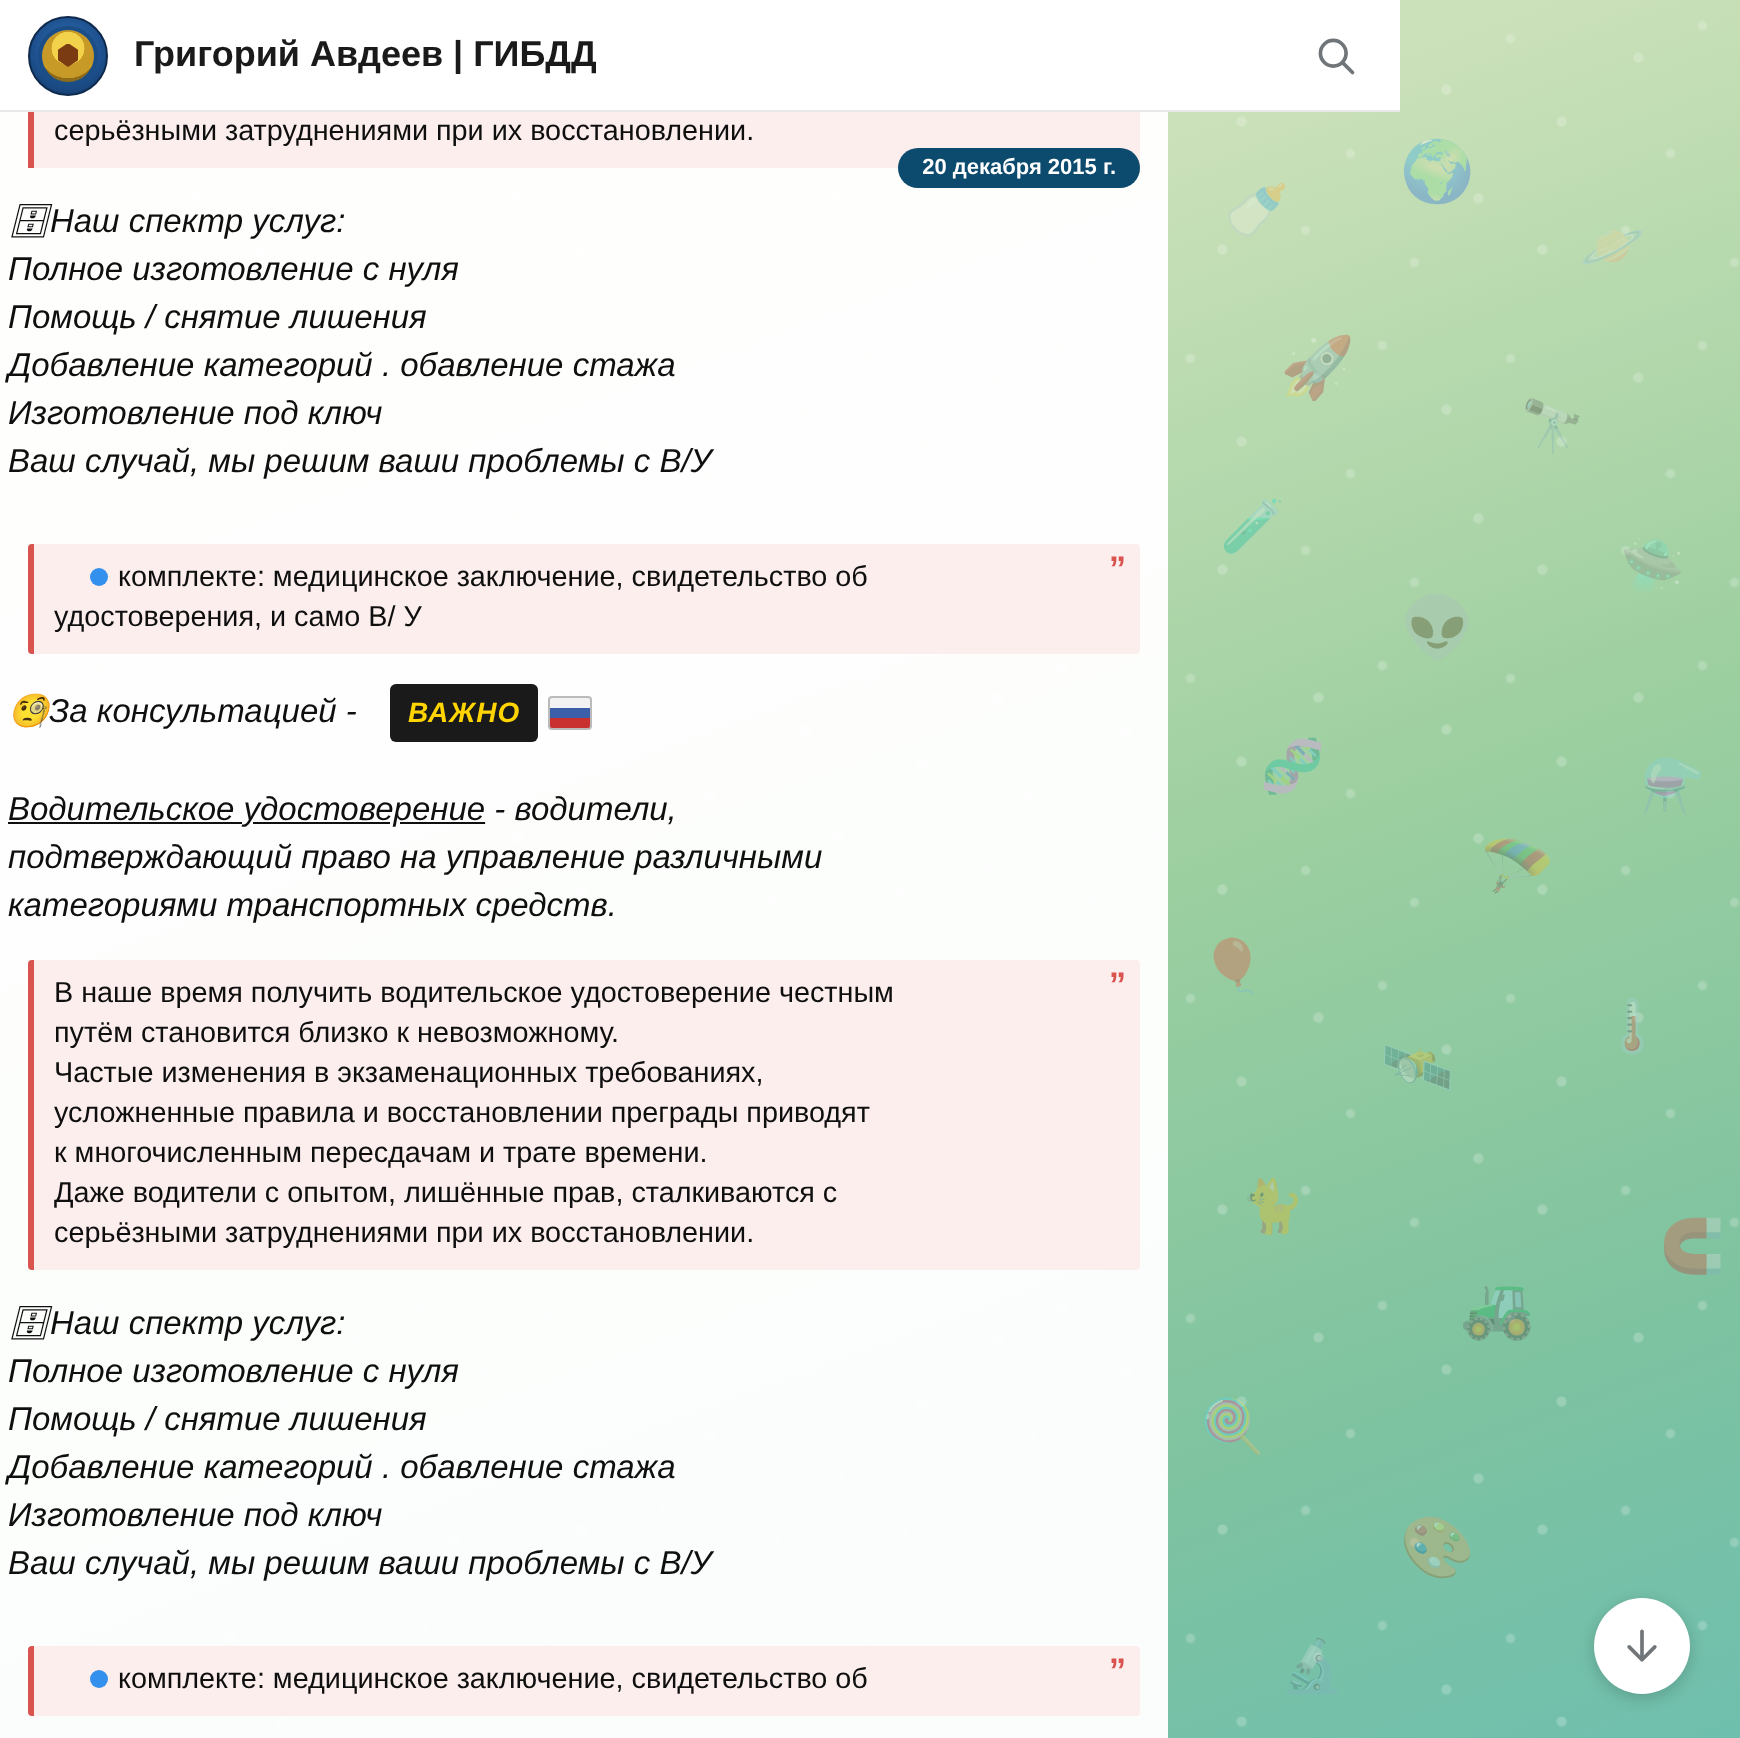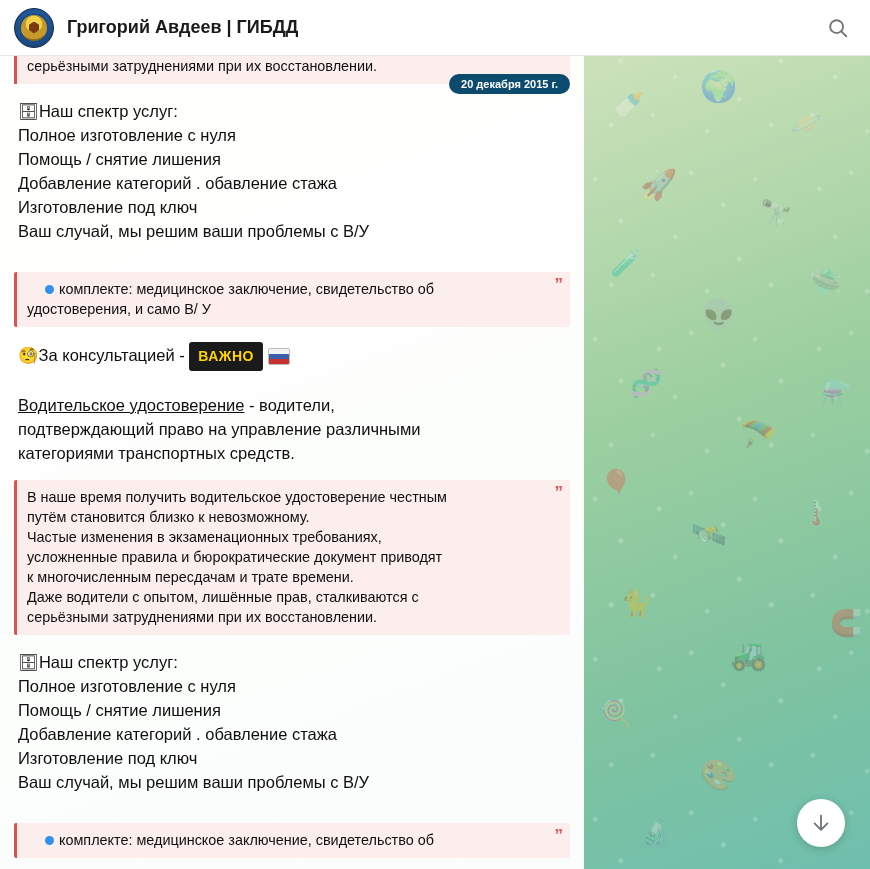--- a/index.html
+++ b/index.html
@@ -40,21 +40,21 @@
     opacity: .30;
     font-size: 26px;
     line-height: 1;
     user-select: none;
     pointer-events: none;
   }
 
   
   #header {
     position: absolute; top: 0; left: 0;
-    width: 870px; height: 56px;
+    width: 700px; height: 56px;
     background: #ffffff;
     display: flex; align-items: center;
     padding: 0 14px;
     z-index: 20;
     border-bottom: 1px solid #e8e8e8;
   }
   #avatar {
     width: 40px; height: 40px; border-radius: 50%;
     background: radial-gradient(circle at 50% 40%, #2f6fb5 0%, #1d4f8c 60%, #11325c 100%);
     flex: 0 0 auto;
@@ -90,21 +90,21 @@
   
   #chat {
     position: absolute;
     top: 56px; left: 0;
     width: 584px; height: 813px;
     background: rgba(255,255,255,0.97);
     overflow: hidden;
     z-index: 10;
     padding: 0 0 0 0;
   }
-  .msg { position: relative; padding: 0 18px; }
+  .msg { position: relative; padding: 0 4px; font-style: italic; }
   .text-line {
     font-size: 16.5px;
     line-height: 24px;
     color: #0f0f0f;
     white-space: pre-wrap;
   }
   .quote {
     position: relative;
     margin: 7px 14px 7px 14px;
     padding: 7px 26px 8px 10px;
@@ -145,20 +145,21 @@
   .badge-vazhno {
     display: inline-block;
     background: #1a1a1a;
     color: #ffd400;
     font-weight: bold;
     font-size: 14px;
     letter-spacing: .5px;
     padding: 2px 9px 3px 9px;
     border-radius: 3px;
     vertical-align: middle;
+    margin-left: 12px;
   }
   .badge-flag {
     display: inline-block;
     width: 22px; height: 17px;
     background:
       linear-gradient(180deg, #f2f2f2 0 33%, #3b5fa8 33% 66%, #c8312f 66% 100%);
     border: 1px solid #bbb;
     vertical-align: middle;
     margin-left: 5px;
     border-radius: 2px;
@@ -260,21 +261,21 @@
       <div class="text-line">категориями транспортных средств.</div>
     </div>
 
     <div class="spacer-sm"></div>
 
     <div class="quote">
       <div class="quote-mark">”</div>
       <div class="text-line">В наше время получить водительское удостоверение честным</div>
       <div class="text-line">путём становится близко к невозможному.</div>
       <div class="text-line">Частые изменения в экзаменационных требованиях,</div>
-      <div class="text-line">усложненные правила и бюрократические документ приводят</div>
+      <div class="text-line">усложненные правила и восстановлении преграды приводят</div>
       <div class="text-line">к многочисленным пересдачам и трате времени.</div>
       <div class="text-line">Даже водители с опытом, лишённые прав, сталкиваются с</div>
       <div class="text-line">серьёзными затруднениями при их восстановлении.</div>
     </div>
 
     <div class="msg">
       <div class="spacer-sm"></div>
       <div class="text-line">🗄Наш спектр услуг:</div>
       <div class="text-line">Полное изготовление с нуля</div>
       <div class="text-line">Помощь / снятие лишения</div>

